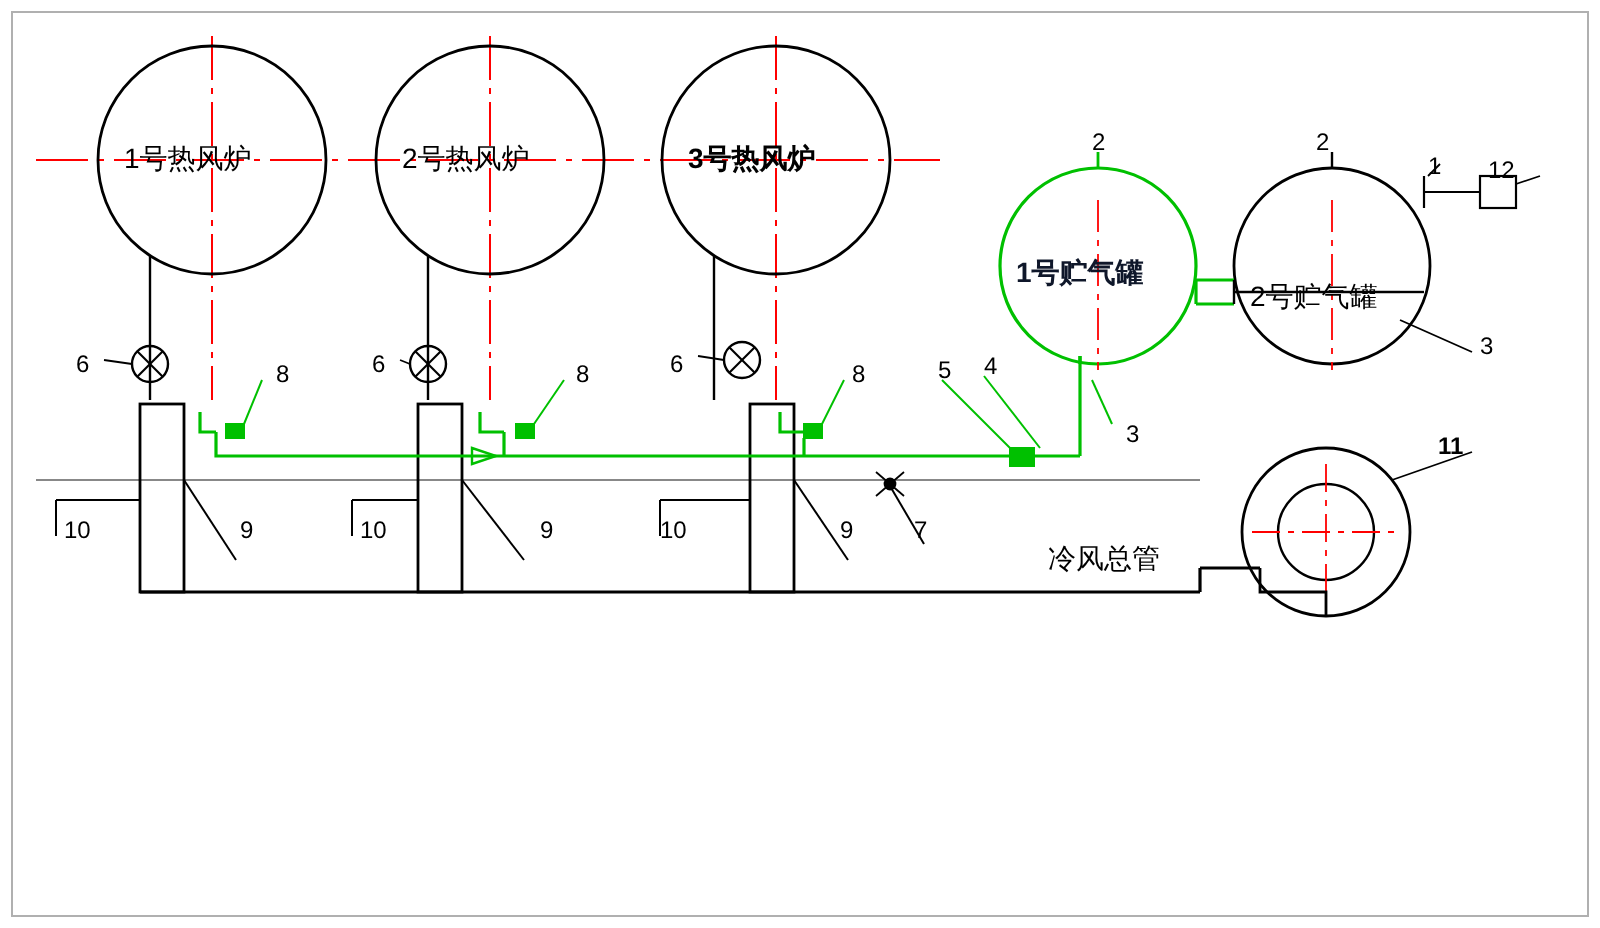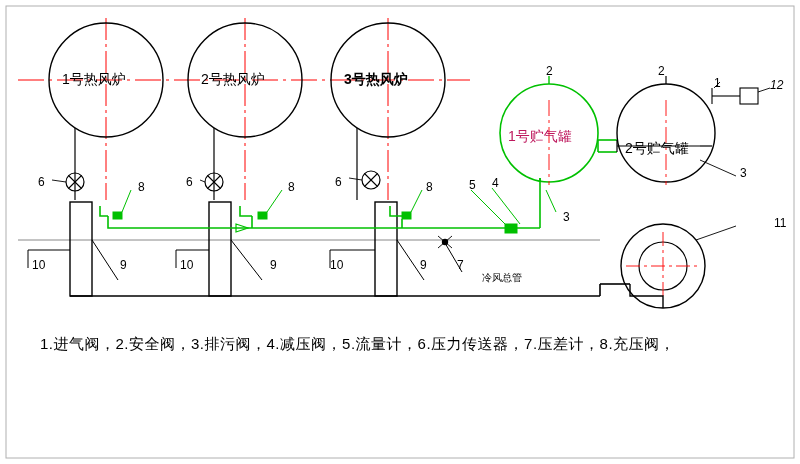--- a/index.html
+++ b/index.html
@@ -8,21 +8,21 @@
     font-family:"Liberation Sans","DejaVu Sans",sans-serif;
     color:#000;overflow:hidden;position:relative;
   }
   #stage{position:absolute;left:0;top:0;width:695px;height:464px;}
   svg#dwg{position:absolute;left:0;top:0;width:800px;height:464px;}
   .lbl{position:absolute;font-size:12px;color:#000;white-space:nowrap;}
   .lbl-stove{font-size:14px;}
   .legend{position:absolute;left:40px;top:330px;width:730px;}
   .legend div{font-size:15px;line-height:27px;color:#000;letter-spacing:0.5px;}
   .note{font-size:15px;}
-  .grn{color:#be185d;}
+  .grn{color:#0f172a;font-weight:bold;}
 </style>
 </head>
 <body>
 
 <div id="stage">
 
   <svg id="dwg" viewBox="0 0 800 464">
 
     <rect x="6" y="6" width="788" height="452" fill="none" stroke="#b0b0b0" stroke-width="1"></rect>
 
@@ -149,21 +149,21 @@
     <line x1="696" y1="240" x2="736" y2="226" stroke="#000" stroke-width="0.9"></line>
   </svg>
 
   <div class="lbl lbl-stove" style="left:62px;top:71px;">1号热风炉</div>
   <div class="lbl lbl-stove" style="left:201px;top:71px;text-align:right;">2号热风炉</div>
   <div class="lbl lbl-stove" style="left:344px;top:71px;font-weight:bold;">3号热风炉</div>
 
   <div class="lbl lbl-stove grn" style="left:508px;top:128px;">1号贮气罐</div>
   <div class="lbl lbl-stove" style="left:625px;top:140px;">2号贮气罐</div>
 
-  <div class="lbl" style="left:482px;top:271px;font-size:10px;">冷风总管</div>
+  <div class="lbl" style="left:524px;top:271px;font-size:14px;">冷风总管</div>
 
   <div class="lbl" style="left:38px;top:175px;">6</div>
   <div class="lbl" style="left:138px;top:180px;">8</div>
   <div class="lbl" style="left:186px;top:175px;">6</div>
   <div class="lbl" style="left:288px;top:180px;">8</div>
   <div class="lbl" style="left:335px;top:175px;">6</div>
   <div class="lbl" style="left:426px;top:180px;">8</div>
   <div class="lbl" style="left:469px;top:178px;">5</div>
   <div class="lbl" style="left:492px;top:176px;">4</div>
 
@@ -171,22 +171,21 @@
   <div class="lbl" style="left:120px;top:258px;">9</div>
   <div class="lbl" style="left:180px;top:258px;">10</div>
   <div class="lbl" style="left:270px;top:258px;">9</div>
   <div class="lbl" style="left:330px;top:258px;">10</div>
   <div class="lbl" style="left:420px;top:258px;">9</div>
   <div class="lbl" style="left:457px;top:258px;">7</div>
 
   <div class="lbl" style="left:546px;top:64px;">2</div>
   <div class="lbl" style="left:658px;top:64px;">2</div>
   <div class="lbl" style="left:714px;top:76px;">1</div>
-  <div class="lbl" style="left:770px;top:78px;font-style:italic;">12</div>
+  <div class="lbl" style="left:744px;top:78px;">12</div>
   <div class="lbl" style="left:563px;top:210px;">3</div>
   <div class="lbl" style="left:740px;top:166px;">3</div>
-  <div class="lbl" style="left:774px;top:216px;">11</div>
+  <div class="lbl" style="left:719px;top:216px;font-weight:bold;">11</div>
 
   <div class="legend">
-    <div>1.进气阀，2.安全阀，3.排污阀，4.减压阀，5.流量计，6.压力传送器，7.压差计，8.充压阀，</div>
   </div>
 
 </div>
 
 </body></html>

